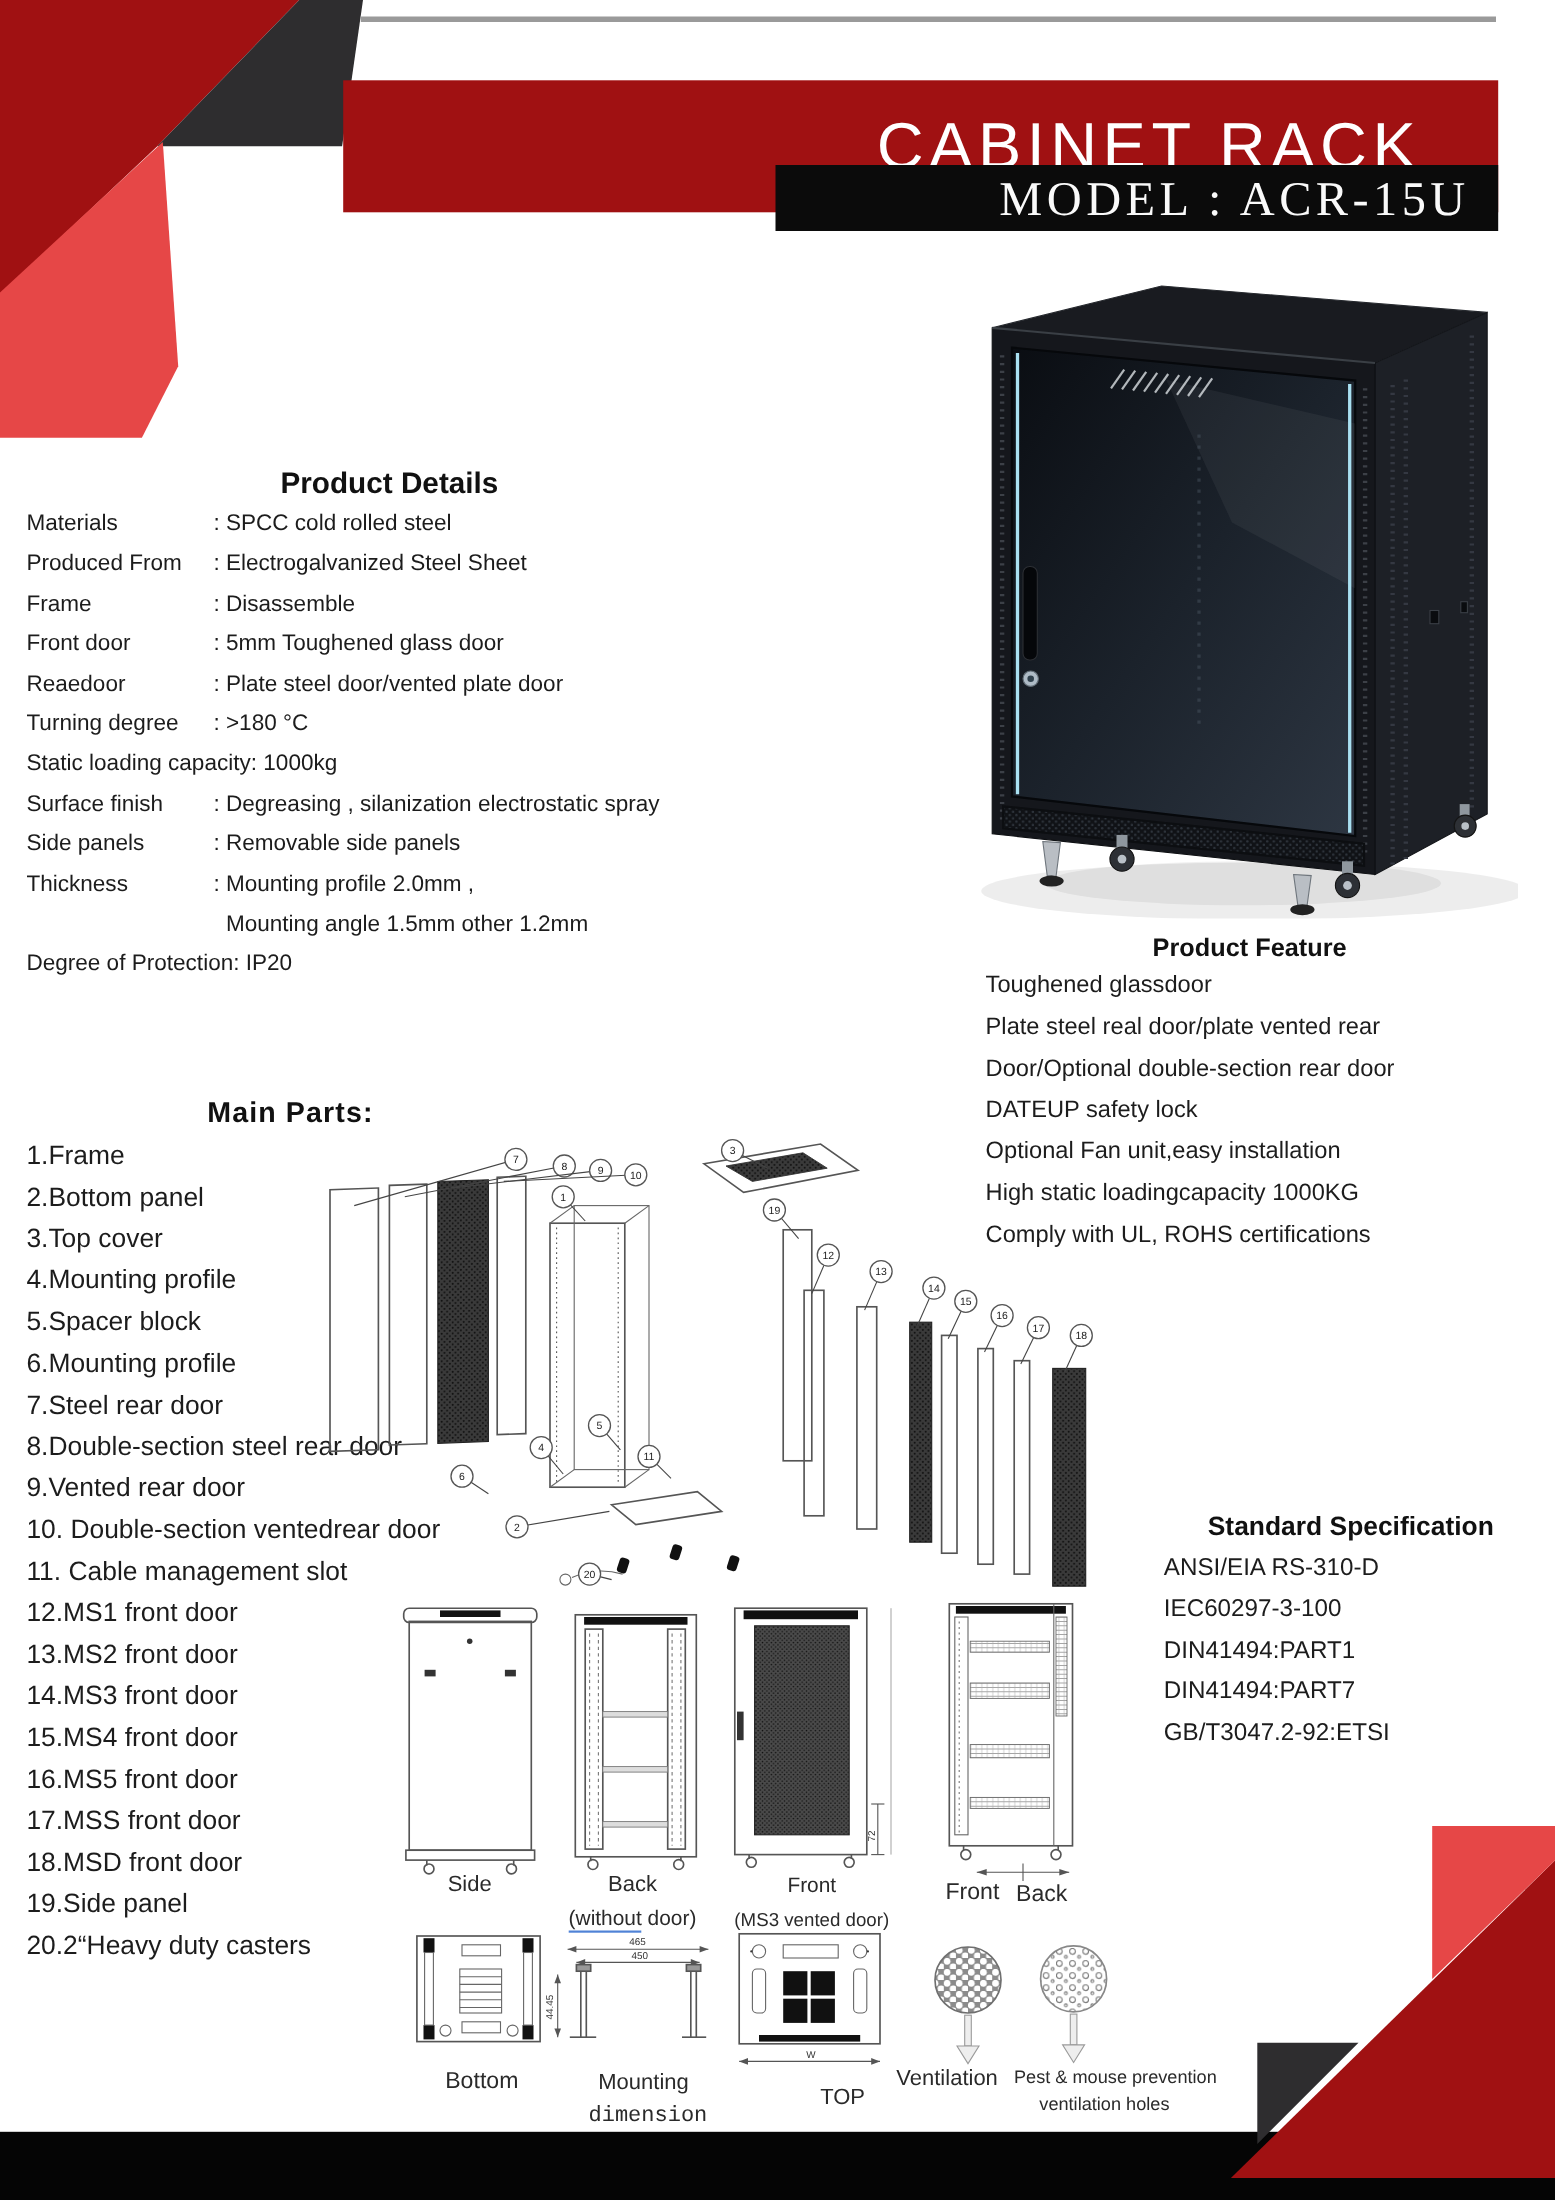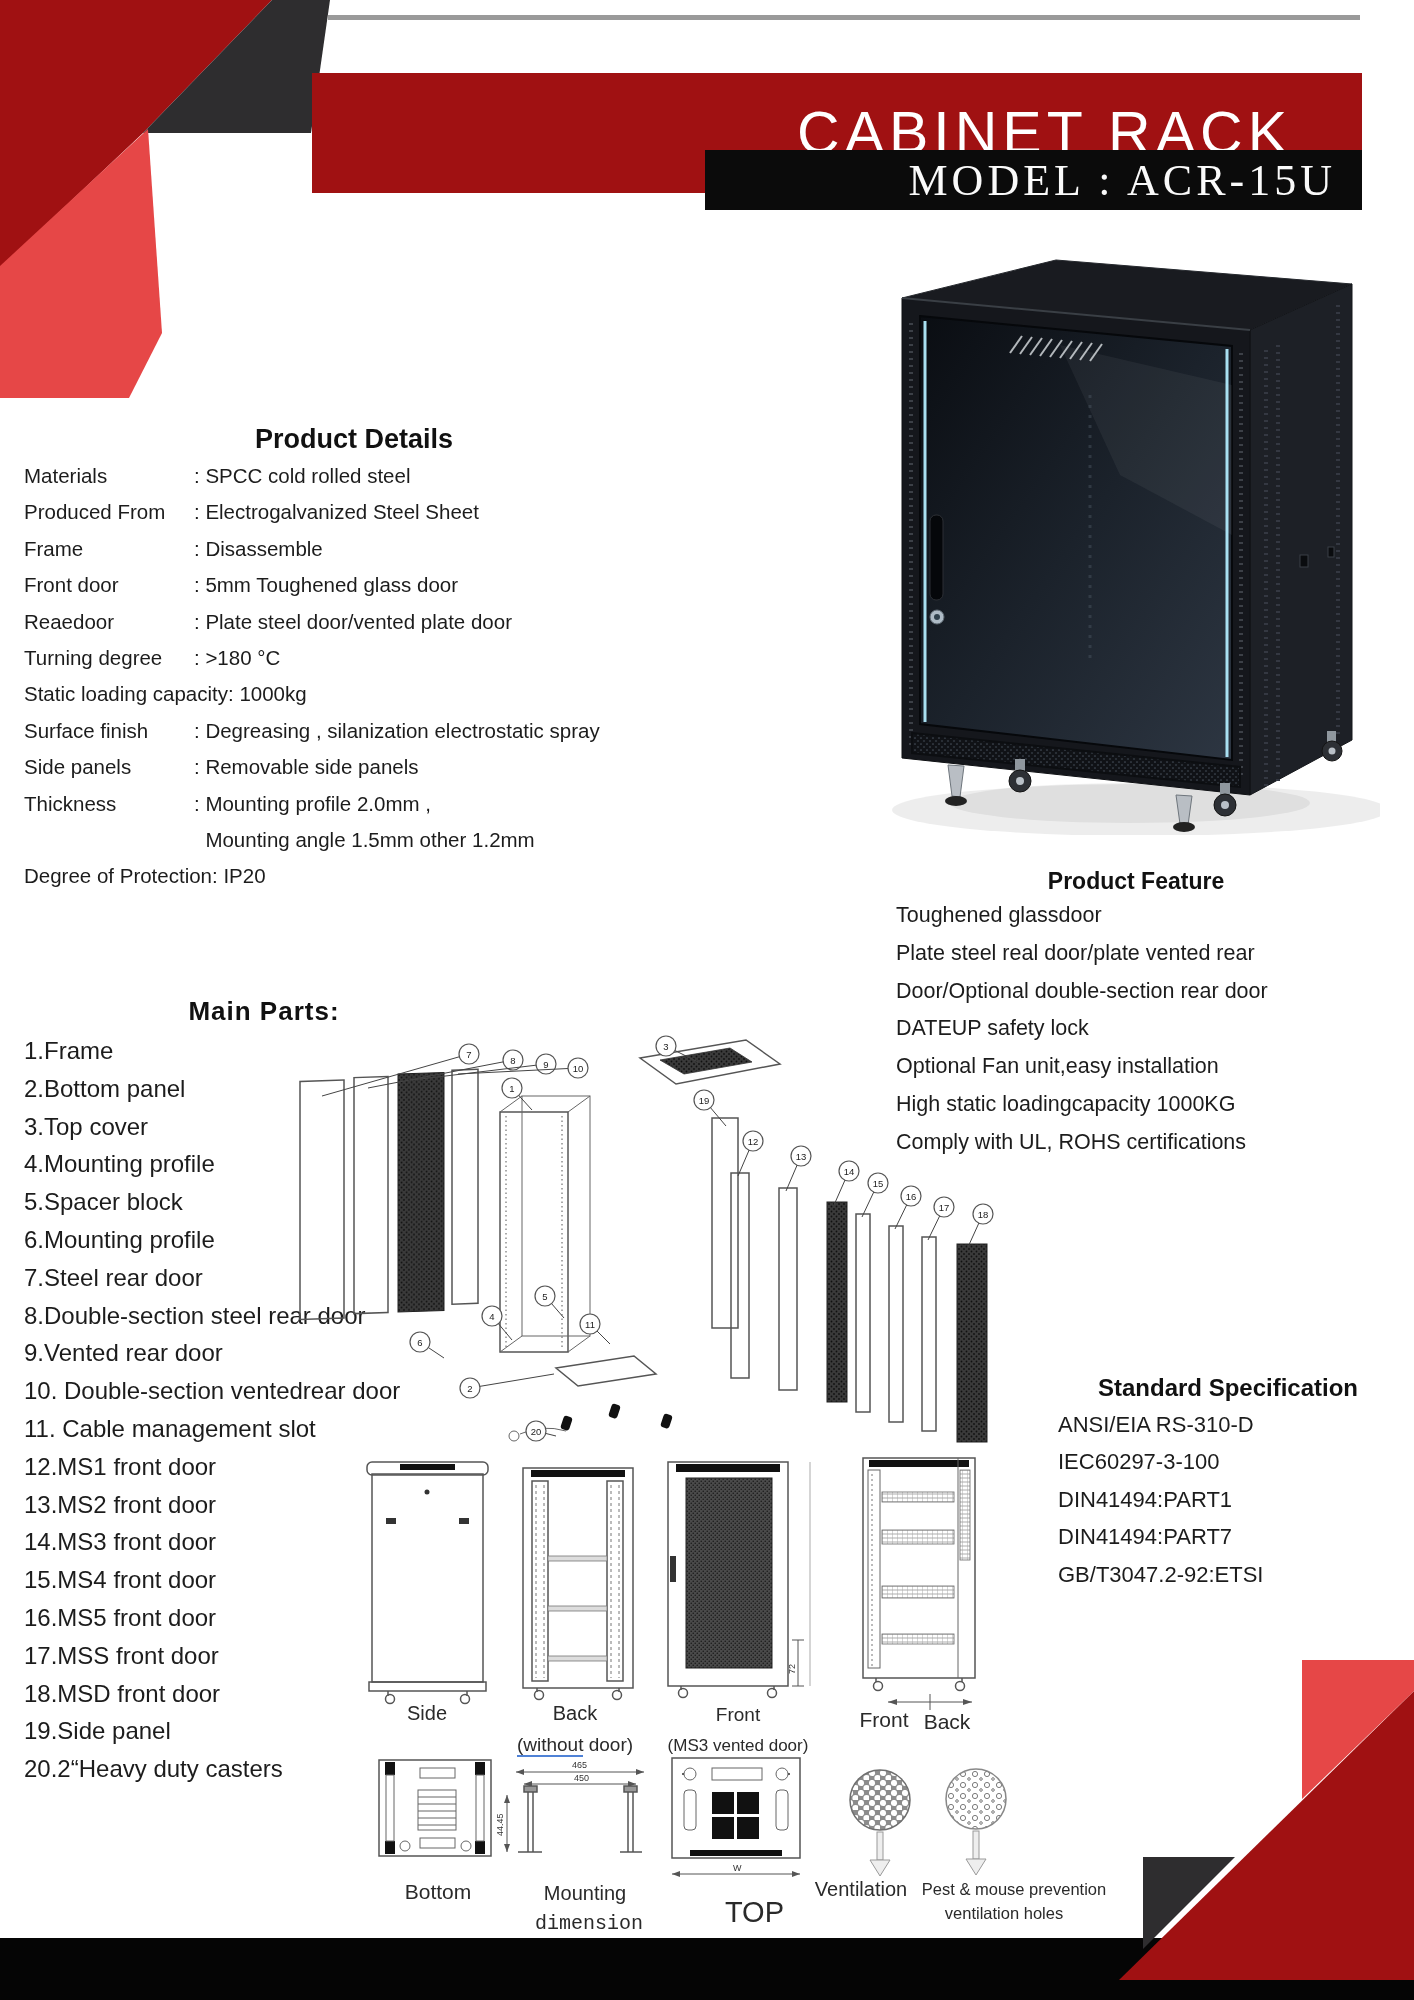--- a/index.html
+++ b/index.html
@@ -22,21 +22,21 @@
   #black-banner .model{color:#fafafa;font-family:"Liberation Serif",serif;font-size:44px;letter-spacing:4px;white-space:nowrap;}
 
   
   .h1{font-weight:800;color:#111;text-align:center;}
   #product-details{left:24px;top:424px;width:660px;}
   #product-details .h1{font-size:27px;margin-bottom:9px;}
   .pd-row{display:flex;height:36.4px;font-size:20.5px;}
   .pd-label{min-width:170px;white-space:pre;}
   .pd-value{white-space:pre;}
 
-  #product-feature{left:896px;top:868px;width:480px;}
+  #product-feature{left:896px;top:848px;width:480px;}
   #product-feature .h1{font-size:23px;margin-bottom:8px;}
   .pf-line{font-size:21.5px;height:37.8px;white-space:nowrap;}
 
   #main-parts{left:24px;top:996px;width:480px;}
   #main-parts .h1{font-size:26px;margin-bottom:10px;letter-spacing:1px;}
   .mp-item{font-size:24px;height:37.8px;white-space:nowrap;}
 
   #standard-spec{left:1058px;top:1374px;width:340px;}
   #standard-spec .h1{font-size:24px;margin-bottom:10px;}
   .ss-line{font-size:22px;height:37.4px;white-space:nowrap;}
@@ -592,21 +592,21 @@
   <div class="dlabel" style="left:500px;top:1734px;width:150px;font-size:19px;">
     <span class="u-blue">(without</span><span> door)</span>
   </div>
   <div class="dlabel" style="left:688px;top:1704px;width:100px;font-size:19px;">Front</div>
   <div class="dlabel" style="left:648px;top:1736px;width:180px;font-size:17px;">(MS3 vented door)</div>
   <div class="dlabel" style="left:844px;top:1708px;width:80px;font-size:21px;">Front</div>
   <div class="dlabel" style="left:907px;top:1710px;width:80px;font-size:21px;">Back</div>
   <div class="dlabel" style="left:388px;top:1880px;width:100px;font-size:21px;">Bottom</div>
   <div class="dlabel" style="left:535px;top:1882px;width:100px;font-size:20px;">Mounting</div>
   <div class="dlabel" style="left:535px;top:1912px;width:100px;font-size:20px;font-family:Liberation Mono, monospace;">dimension</div>
-  <div class="dlabel" style="left:684px;top:1896px;width:100px;font-size:29px;text-align:right;">TOP</div>
+  <div class="dlabel" style="left:716px;top:1896px;width:100px;font-size:20px;">TOP</div>
   <div class="dlabel" style="left:811px;top:1878px;width:100px;font-size:20px;">Ventilation</div>
   <div class="dlabel" style="left:914px;top:1880px;width:200px;font-size:16.5px;">Pest &amp; mouse prevention</div>
   <div class="dlabel" style="left:904px;top:1904px;width:200px;font-size:16.5px;">ventilation holes</div>
 
   <div class="abs" id="black-band"></div>
   <svg class="abs" id="deco-bottom" style="left:1100px;top:1640px" width="314" height="360" viewBox="1100 1640 314 360">
     <polygon class="deco-charcoal" points="1143,1857 1235,1857 1143,1949"></polygon>
     <polygon class="deco-darkred" points="1119,1980 1414,1691 1414,1980"></polygon>
     <polygon class="deco-brightred" points="1302,1660 1414,1660 1414,1691 1302,1799"></polygon>
   </svg>

